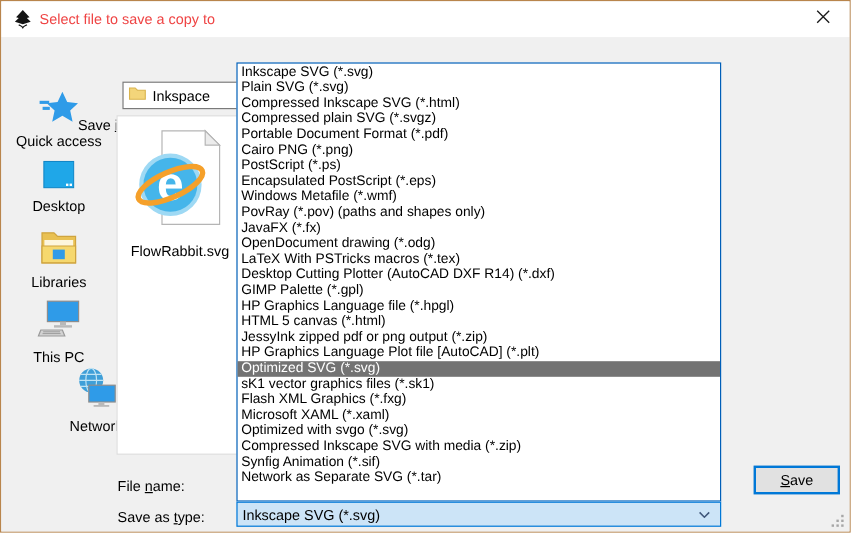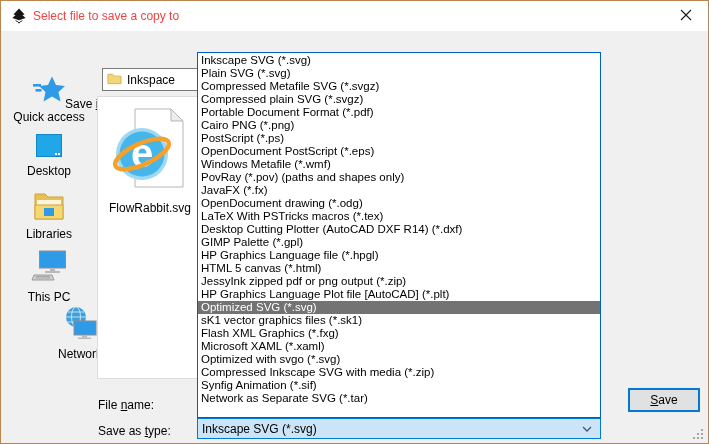--- a/index.html
+++ b/index.html
@@ -176,26 +176,26 @@
       <span class="chev">
         <svg width="10" height="6" viewBox="0 0 10 6">
             <polyline points="1,1 5,5 9,1" fill="none" stroke="#40577a" stroke-width="1.3"></polyline>
           </svg>
       </span>
     </div>
 
     <div class="dd-list">
         <div class="dd-item">Inkscape SVG (*.svg)</div>
         <div class="dd-item">Plain SVG (*.svg)</div>
-        <div class="dd-item">Compressed Metafile SVG (*.svgz)</div>
+        <div class="dd-item">Compressed Inkscape SVG (*.html)</div>
         <div class="dd-item">Compressed plain SVG (*.svgz)</div>
         <div class="dd-item">Portable Document Format (*.pdf)</div>
         <div class="dd-item">Cairo PNG (*.png)</div>
         <div class="dd-item">PostScript (*.ps)</div>
-        <div class="dd-item">OpenDocument PostScript (*.eps)</div>
+        <div class="dd-item">Encapsulated PostScript (*.eps)</div>
         <div class="dd-item">Windows Metafile (*.wmf)</div>
         <div class="dd-item">PovRay (*.pov) (paths and shapes only)</div>
         <div class="dd-item">JavaFX (*.fx)</div>
         <div class="dd-item">OpenDocument drawing (*.odg)</div>
         <div class="dd-item">LaTeX With PSTricks macros (*.tex)</div>
         <div class="dd-item">Desktop Cutting Plotter (AutoCAD DXF R14) (*.dxf)</div>
         <div class="dd-item">GIMP Palette (*.gpl)</div>
         <div class="dd-item">HP Graphics Language file (*.hpgl)</div>
         <div class="dd-item">HTML 5 canvas (*.html)</div>
         <div class="dd-item">JessyInk zipped pdf or png output (*.zip)</div>

